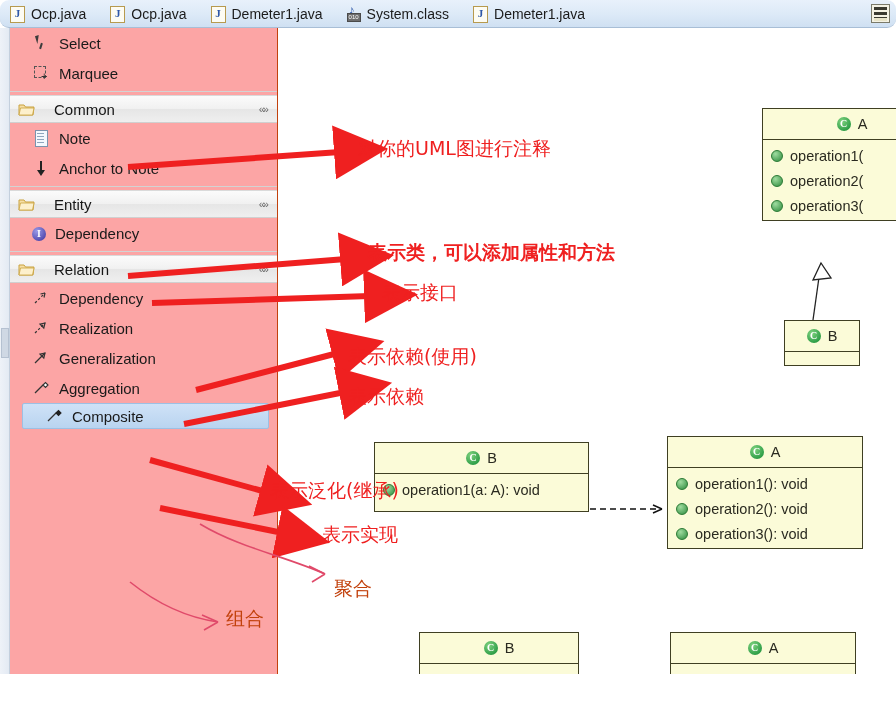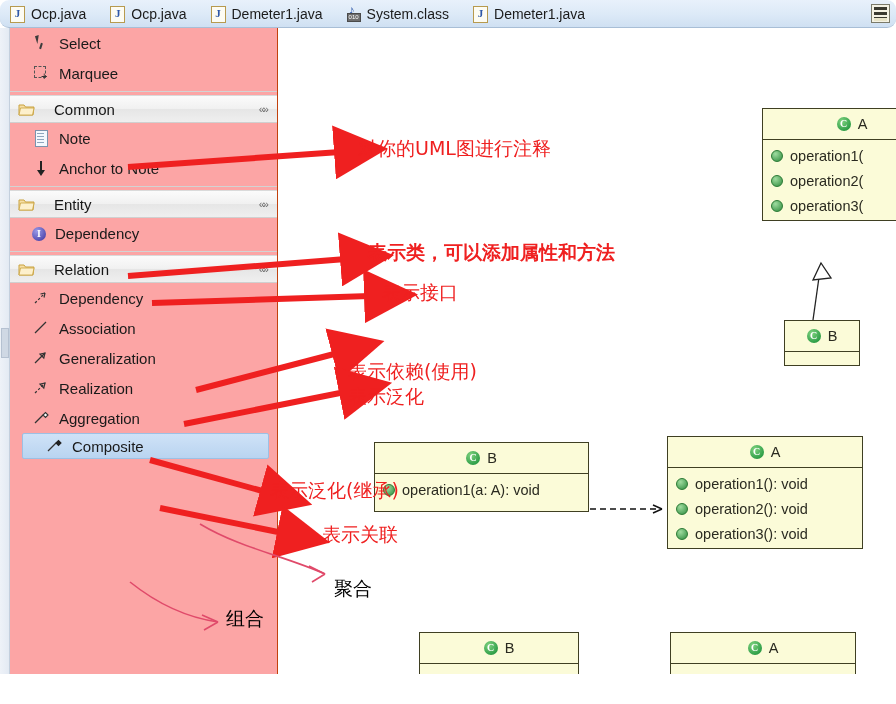--- a/index.html
+++ b/index.html
@@ -271,21 +271,21 @@
   }
 
   
   .anno {
     position: absolute;
     color: #ef2020;
     font-size: 19px;
     white-space: nowrap;
     font-family: "DejaVu Sans", "Liberation Sans", sans-serif;
   }
-  .anno-thin { color: #000000; }
+  .anno-thin { color: #c2410c; }
 
   svg.overlay {
     position: absolute; left: 0; top: 0;
     width: 896px; height: 704px;
     pointer-events: none;
   }
 </style>
 </head>
 <body>
 
@@ -384,47 +384,39 @@
     <div class="pal-row">
       <span class="gi gi-arrow">
         <svg width="18" height="18" viewBox="0 0 18 18">
           <line x1="3" y1="14" x2="13" y2="4" stroke="#333" stroke-width="1.2" stroke-dasharray="2.5,2"></line>
           <path d="M13 4 L8.5 5 M13 4 L12 8.5" stroke="#333" stroke-width="1.2" fill="none"></path>
         </svg>
       </span>
       <span class="pal-label">Dependency</span>
     </div>
 
-    <div class="pal-row">
-      <span class="gi gi-line">
+
+    <div class="pal-row">
+      <span class="gi gi-arrow">
         <svg width="18" height="18" viewBox="0 0 18 18">
-          <line x1="3" y1="14" x2="14" y2="3" stroke="#333" stroke-width="1.2"></line>
+          <line x1="3" y1="14" x2="13" y2="4" stroke="#333" stroke-width="1.2" stroke-dasharray="2.5,2"></line>
+          <path d="M13 4 L8 5.2 L11.8 9 Z" fill="none" stroke="#333" stroke-width="1.2"></path>
         </svg>
       </span>
-      <span class="pal-label">Association</span>
+      <span class="pal-label">Realization</span>
     </div>
 
     <div class="pal-row">
       <span class="gi gi-arrow">
         <svg width="18" height="18" viewBox="0 0 18 18">
           <line x1="3" y1="14" x2="13" y2="4" stroke="#333" stroke-width="1.2"></line>
           <path d="M13 4 L8 5.2 L11.8 9 Z" fill="none" stroke="#333" stroke-width="1.2"></path>
         </svg>
       </span>
       <span class="pal-label">Generalization</span>
-    </div>
-
-    <div class="pal-row">
-      <span class="gi gi-arrow">
-        <svg width="18" height="18" viewBox="0 0 18 18">
-          <line x1="3" y1="14" x2="13" y2="4" stroke="#333" stroke-width="1.2" stroke-dasharray="2.5,2"></line>
-          <path d="M13 4 L8 5.2 L11.8 9 Z" fill="none" stroke="#333" stroke-width="1.2"></path>
-        </svg>
-      </span>
-      <span class="pal-label">Realization</span>
     </div>
 
     <div class="pal-row">
       <span class="gi gi-arrow">
         <svg width="18" height="18" viewBox="0 0 18 18">
           <line x1="3" y1="14" x2="11" y2="6" stroke="#333" stroke-width="1.2"></line>
           <path d="M11 6 L13.5 3.5 L16 6 L13.5 8.5 Z" fill="#fff" stroke="#333" stroke-width="1.1"></path>
         </svg>
       </span>
       <span class="pal-label">Aggregation</span>
@@ -556,20 +548,20 @@
     <path d="M200 524 C 240 548, 285 556, 325 574" stroke="#e04a6a" stroke-width="1.6" fill="none"></path>
     <path d="M325 574 L309 566 M325 574 L312 582" stroke="#e04a6a" stroke-width="1.6" fill="none"></path>
 
     <path d="M130 582 C 160 606, 190 618, 218 622" stroke="#e04a6a" stroke-width="1.6" fill="none"></path>
     <path d="M218 622 L202 615 M218 622 L204 630" stroke="#e04a6a" stroke-width="1.6" fill="none"></path>
   </svg>
 
   <div class="anno" style="left:358px; top:136px;">对你的UML图进行注释</div>
   <div class="anno" style="left:368px; top:240px;font-weight:bold;">表示类，可以添加属性和方法</div>
   <div class="anno" style="left:382px; top:280px;">表示接口</div>
-  <div class="anno" style="left:348px; top:344px;margin-top:15px;">表示依赖(使用)</div>
-  <div class="anno" style="left:348px; top:384px;">表示泛化</div>
+  <div class="anno" style="left:348px; top:344px;">表示依赖(使用)</div>
+  <div class="anno" style="left:348px; top:384px;">表示依赖</div>
   <div class="anno" style="left:270px; top:478px;">表示泛化(继承)</div>
-  <div class="anno" style="left:322px; top:522px;">表示关联</div>
+  <div class="anno" style="left:322px; top:522px;">表示实现</div>
   <div class="anno anno-thin" style="left:334px; top:576px;">聚合</div>
   <div class="anno anno-thin" style="left:226px; top:606px;">组合</div>
 
 </div>
 
 </body></html>

